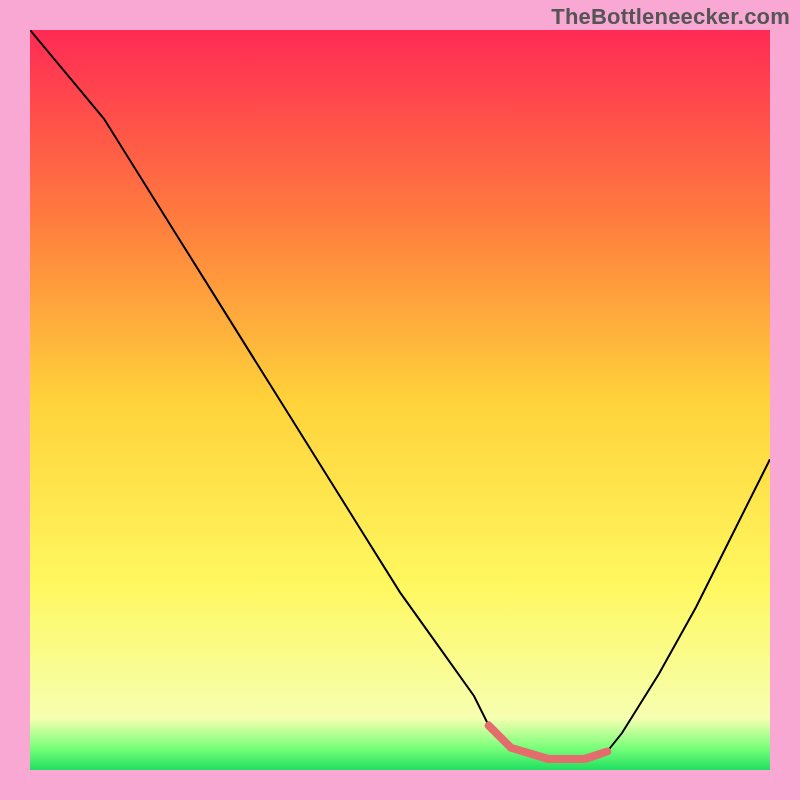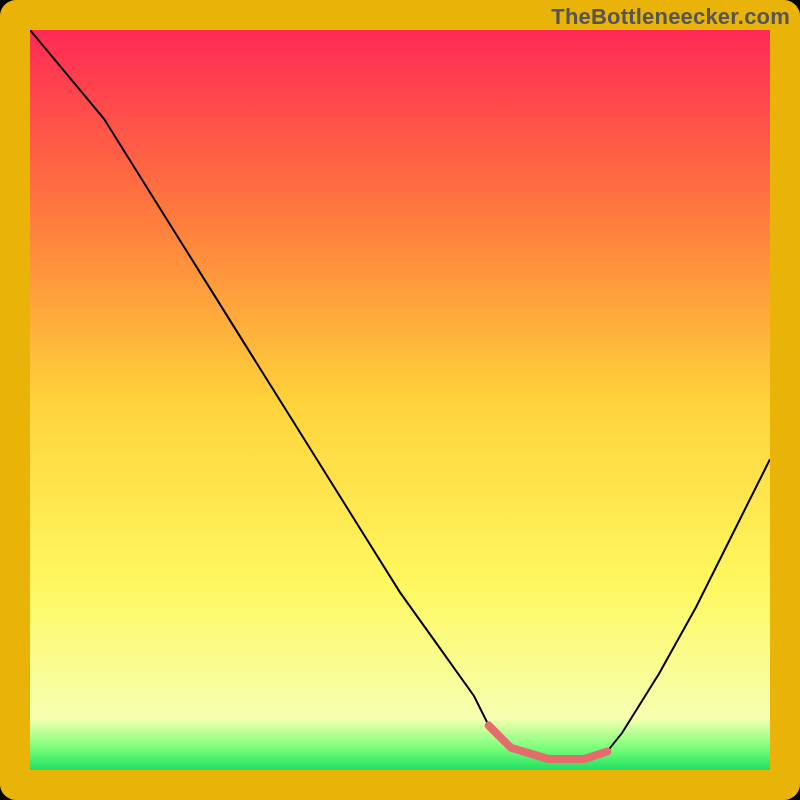--- a/index.html
+++ b/index.html
@@ -8,22 +8,21 @@
     width: 800px;
     height: 800px;
     background: #000;
     overflow: hidden;
     font-family: Arial, Helvetica, sans-serif;
   }
   .frame {
     position: relative;
     width: 800px;
     height: 800px;
-    background: #eab308;
-    border-radius: 16px;
+    background: #f9a8d4;
   }
   .watermark {
     position: absolute;
     top: 4px;
     right: 10px;
     color: #555;
     font-size: 22px;
     font-weight: bold;
     letter-spacing: 0.2px;
     z-index: 10;

